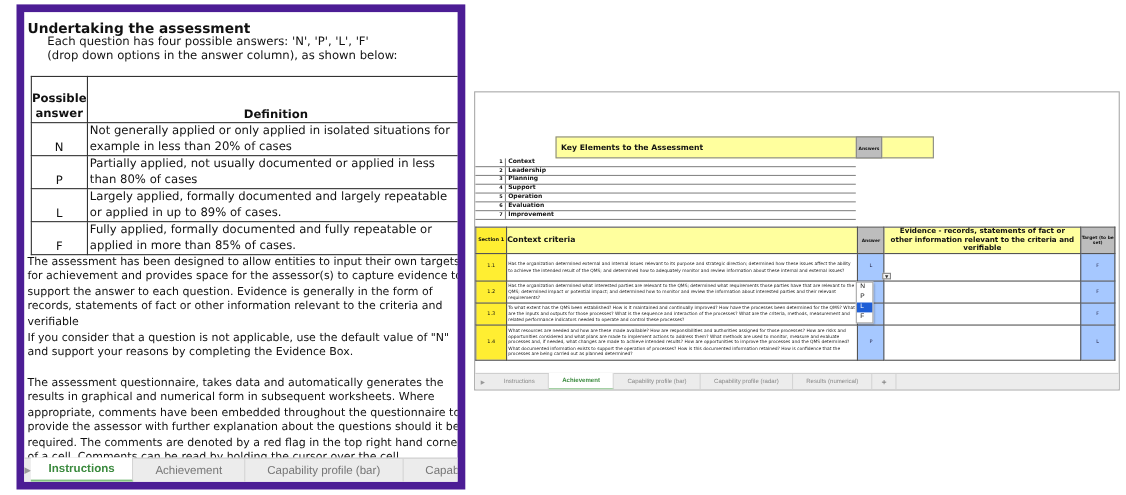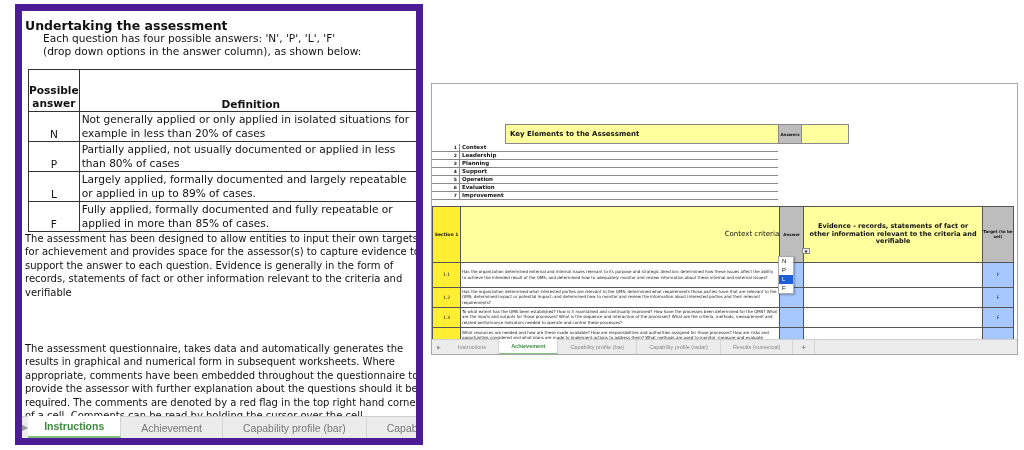--- a/index.html
+++ b/index.html
@@ -57,23 +57,23 @@
     border: 1px solid #888; font-size: 4px; font-weight: bold; display: flex; align-items: center; justify-content: center;
   }
   #ke-list { left: 0; top: 60px; width: 346px; }
   .ke-row { display: flex; height: 8px; border-bottom: 1px solid #888; font-size: 5.5px; font-weight: bold; line-height: 7px; }
   .ke-num { width: 28px; text-align: right; padding-right: 2px; border-right: 1px solid #888; font-size: 4.5px; }
   .ke-label { padding-left: 2px; }
 
   #ctx-table { left: 0; top: 122px; width: 582px; border-collapse: collapse; }
   #ctx-table td { border: 1px solid #555; vertical-align: middle; }
   .sec-cell { width: 28px; background: #ffee32; font-size: 4.5px; font-weight: bold; text-align: center; }
-  .hdr-ctx { width: 318px; background: #ffff9e; font-size: 7px; font-weight: normal; text-align: right; height: 15px; }
+  .hdr-ctx { width: 318px; background: #ffff9e; font-size: 7px; font-weight: bold; text-align: left; height: 15px; }
   .hdr-ans { width: 24px; background: #bdbdbd; font-size: 4px; font-weight: bold; text-align: center; }
-  .hdr-ev { width: 178px; background: #ffff9e; font-size: 6.5px; font-weight: bold; text-align: center; line-height: 7.5px; padding: 16px 4px; }
+  .hdr-ev { width: 178px; background: #ffff9e; font-size: 6.5px; font-weight: bold; text-align: center; line-height: 7.5px; padding: 0 4px; }
   .hdr-tgt { width: 31px; background: #bdbdbd; font-size: 4px; font-weight: bold; text-align: center; line-height: 5px; }
   .q-num { background: #ffee32; font-size: 4.5px; text-align: center; }
   .q-text { font-size: 4px; line-height: 5.2px; padding: 0 1px; color: #222; }
   .q-ans { background: #a6c8ff; font-size: 4.5px; text-align: center; color: #224; }
   .q-ev { background: #fff; }
   .q-tgt { background: #a6c8ff; font-size: 4.5px; text-align: center; color: #224; }
   tr.qrow-1 td { height: 25px; }
   tr.qrow-2 td { height: 20px; }
   tr.qrow-3 td { height: 20px; }
   tr.qrow-4 td { height: 32px; }
@@ -126,20 +126,21 @@
       <td class="def">Largely applied, formally documented and largely repeatable or applied in up to 89% of cases.</td>
     </tr>
     <tr>
       <td class="ans">F</td>
       <td class="def">Fully applied, formally documented and fully repeatable or applied in more than 85% of cases.</td>
     </tr>
   </tbody>
     </table>
 
   <div id="para1" class="para">The assessment has been designed to allow entities to input their own targets for achievement and provides space for the assessor(s) to capture evidence to support the answer to each question. Evidence is generally in the form of records, statements of fact or other information relevant to the criteria and verifiable</div>
+  <div id="para2" class="para">If you consider that a question is not applicable, use the default value of "N" and support your reasons by completing the Evidence Box.</div>
   <div id="para3" class="para">The assessment questionnaire, takes data and automatically generates the results in graphical and numerical form in subsequent worksheets. Where appropriate, comments have been embedded throughout the questionnaire to provide the assessor with further explanation about the questions should it be required. The comments are denoted by a red flag in the top right hand corner of a cell. Comments can be read by holding the cursor over the cell.</div>
 
   <div id="left-tabs">
     <div class="tab-arrow">▶</div>
     <div class="tab active">Instructions</div>
     <div class="tab">Achievement</div>
     <div class="tab">Capability profile (bar)</div>
     <div class="tab">Capability profile</div>
   </div>
 </div>

